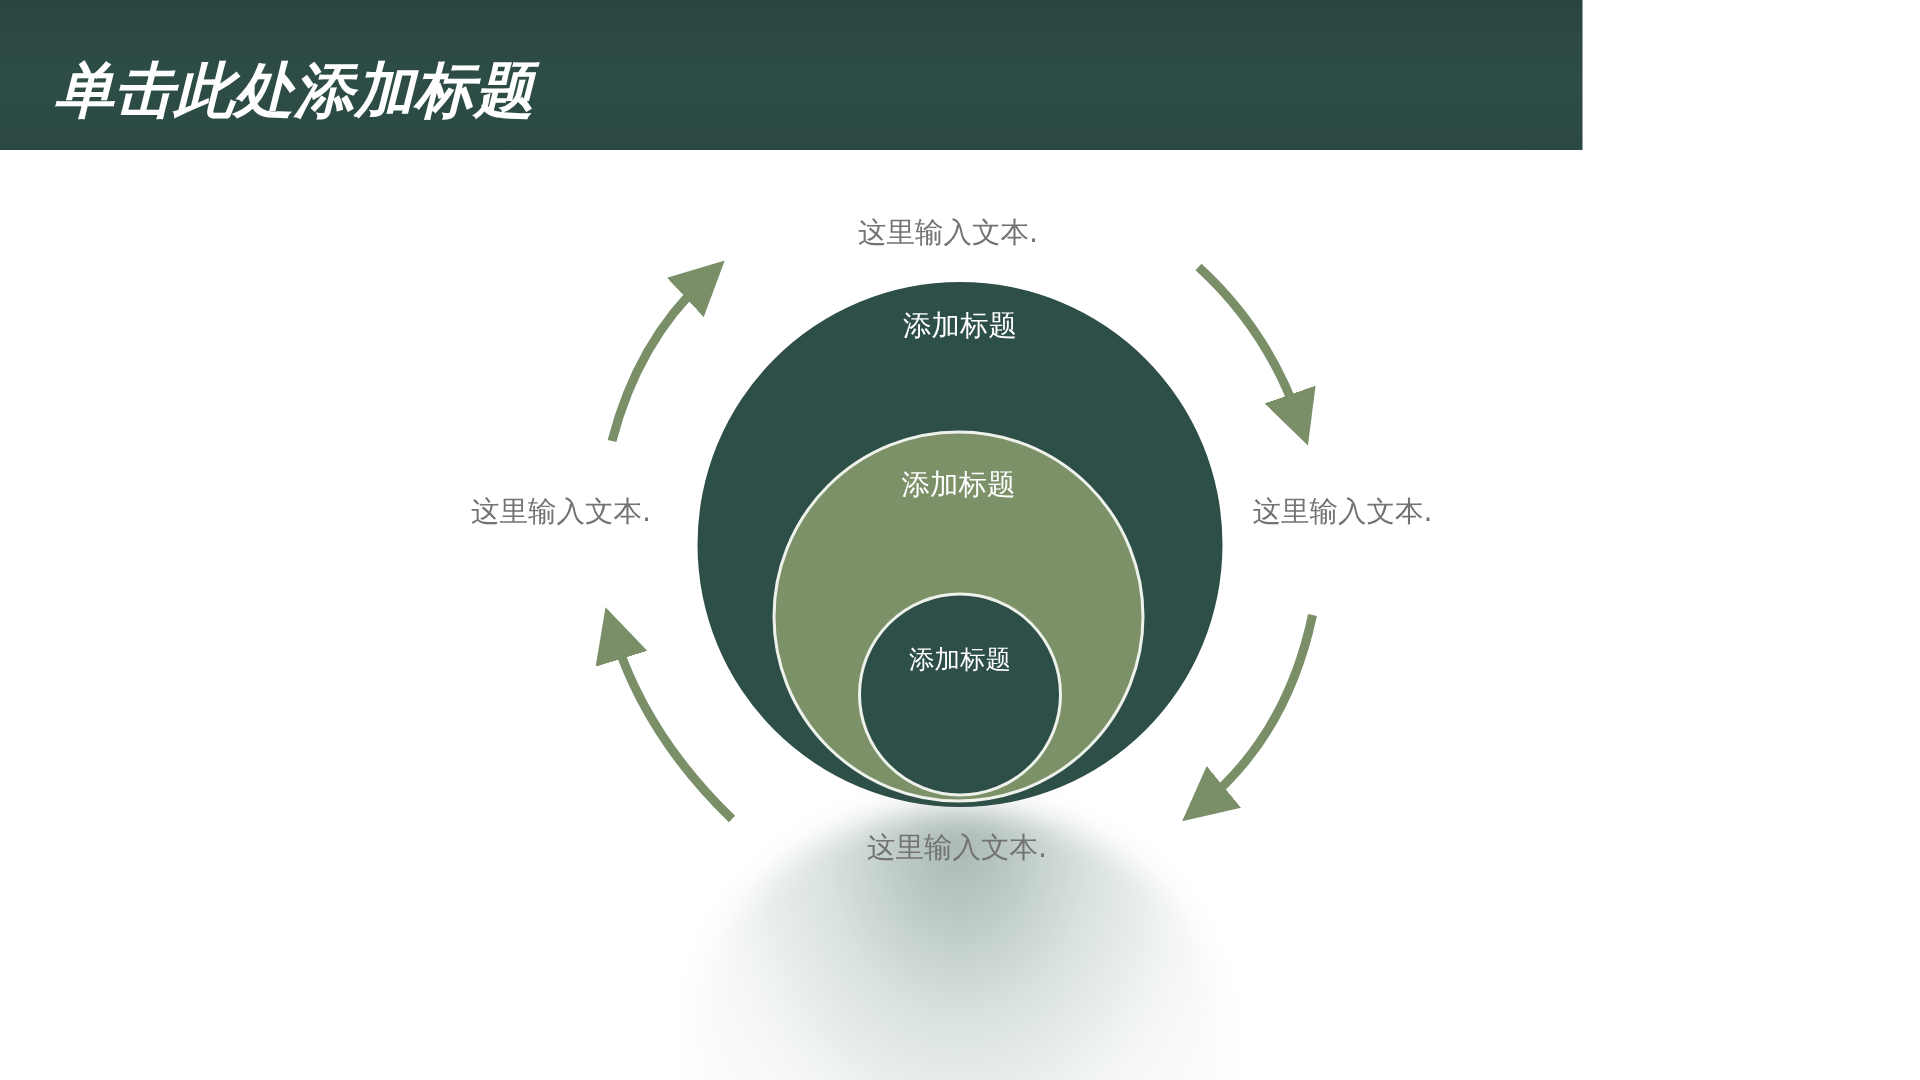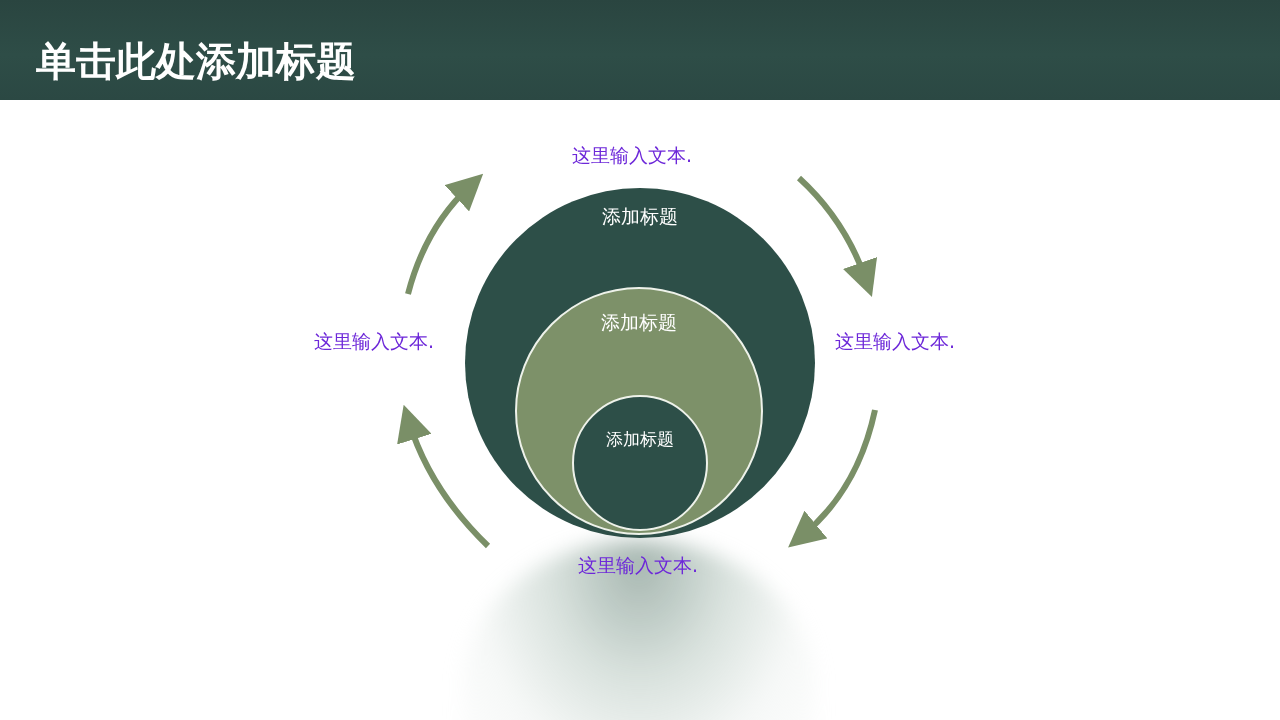--- a/index.html
+++ b/index.html
@@ -2,22 +2,23 @@
 <html><head>
   <meta charset="utf-8">
   <style>
     html, body { margin: 0; padding: 0; }
     body {
       width: 1280px; height: 720px; overflow: hidden; position: relative;
       background: #ffffff;
       font-family: "DejaVu Sans", "Liberation Sans", sans-serif;
     }
     .header {
-      position: absolute; left: 0; top: 0; width: 1280px; height: 100px;
+      position: absolute; left: 0; top: 0; width: 1055px; height: 100px;
       background: linear-gradient(180deg, #2a4540 0%, #2e4d47 55%, #2b4843 100%);
+      font-style: italic;
     }
     .header-title {
       position: absolute; left: 36px; top: 36px;
       font-size: 40px; font-weight: bold; color: #ffffff; letter-spacing: 0px;
       line-height: 50px; white-space: nowrap;
     }
     .diagram { position: absolute; left: 0; top: 0; width: 1280px; height: 720px; }
     .reflection {
       position: absolute; left: 462px; top: 540px; width: 354px; height: 250px;
       border-radius: 50% 50% 0 0 / 60% 60% 0 0;
@@ -29,21 +30,21 @@
     .c-mid { left: 515px; top: 287px; width: 248px; height: 248px; background: #7d9169; border: 2px solid #eef2ea; }
     .c-inner { left: 572px; top: 395px; width: 136px; height: 136px; background: #2d4f48; border: 2px solid #eef2ea; }
     .circle-label {
       position: absolute; left: 0; right: 0; text-align: center; color: #ffffff;
       font-weight: normal; white-space: nowrap;
     }
     .c-outer .circle-label { top: 16px; font-size: 19px; }
     .c-mid .circle-label { top: 21px; font-size: 19px; }
     .c-inner .circle-label { top: 31px; font-size: 17px; }
     .note {
-      position: absolute; font-size: 19px; color: #6d28d9; white-space: nowrap;
+      position: absolute; font-size: 19px; color: #737373; white-space: nowrap;
       line-height: 24px;
       text-align: right;
     }
     .note-top { left: 572px; top: 143px; }
     .note-right { left: 835px; top: 329px; }
     .note-left { left: 314px; top: 329px; }
     .note-bottom { left: 578px; top: 553px; }
     svg.arrows { position: absolute; left: 0; top: 0; }
   </style>
 </head>

